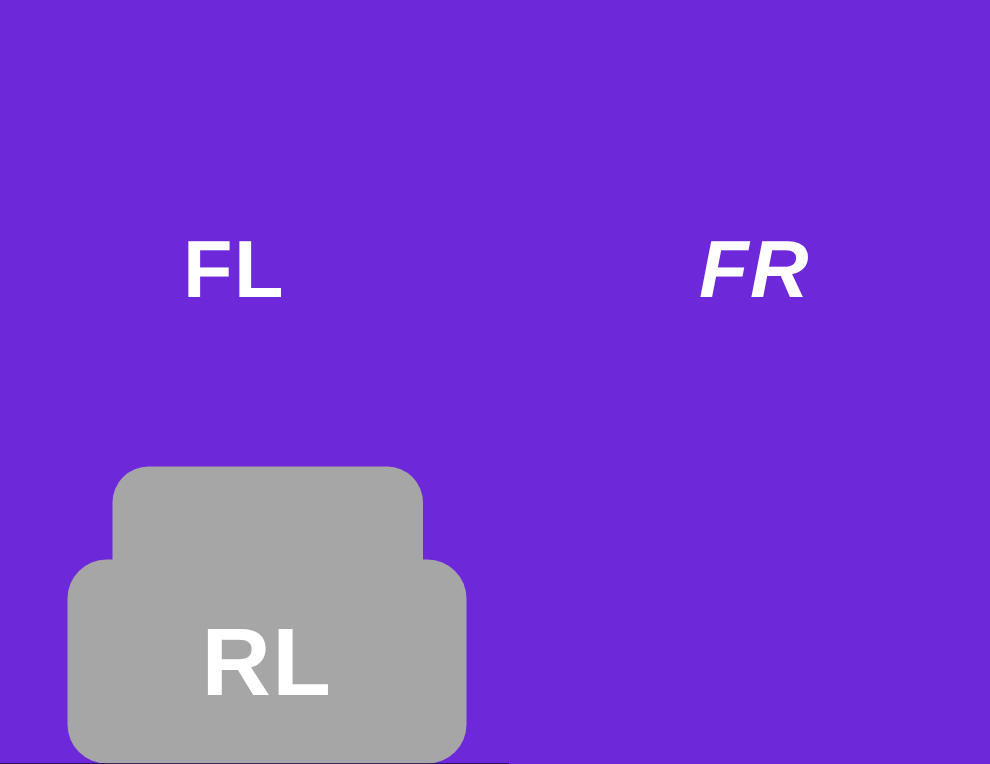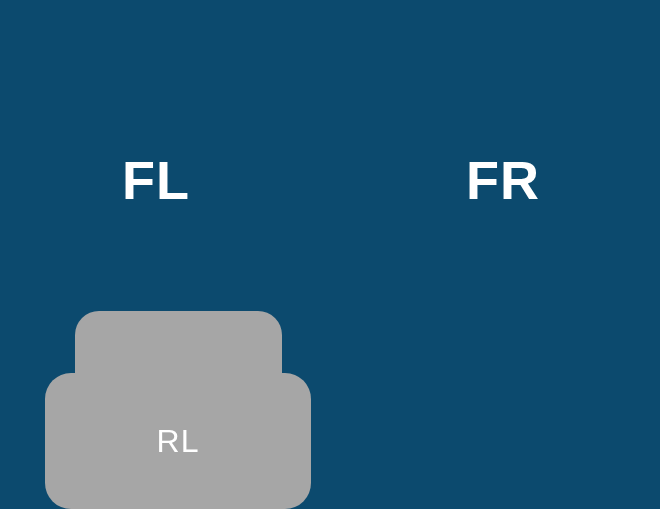--- a/index.html
+++ b/index.html
@@ -4,38 +4,38 @@
 <style>
   html, body {
     margin: 0;
     padding: 0;
     background: #000;
   }
   .stage {
     position: relative;
     width: 660px;
     height: 509px;
-    background: #0c4a6e;
+    background: #6d28d9;
     overflow: hidden;
     font-family: "Liberation Sans", "DejaVu Sans", sans-serif;
   }
   .front-label {
     position: absolute;
     width: 120px;
     text-align: center;
     color: #ffffff;
     font-size: 54px;
     font-weight: 800;
     letter-spacing: 1px;
     top: 150px;
     line-height: 60px;
     user-select: none;
   }
   .front-label.fl { left: 96px; }
-  .front-label.fr { left: 443px; }
+  .front-label.fr { left: 443px; font-style: italic; }
 
   .mat {
     position: absolute;
     top: 311px;
     height: 198px;
   }
   .mat-left  { left: 45px;  width: 266px; }
   .mat-right { left: 345px; width: 270px; }
 
   .mat .tab {
@@ -61,22 +61,22 @@
   .mat .rear-label {
     position: absolute;
     top: 62px;
     left: 0;
     right: 0;
     height: 136px;
     display: flex;
     align-items: center;
     justify-content: center;
     color: #ffffff;
-    font-size: 32px;
-    font-weight: 400;
+    font-size: 64px;
+    font-weight: 700;
     letter-spacing: 1px;
     user-select: none;
     text-align: right;
   }
 </style>
 </head>
 <body>
 
 <div class="stage">
 

